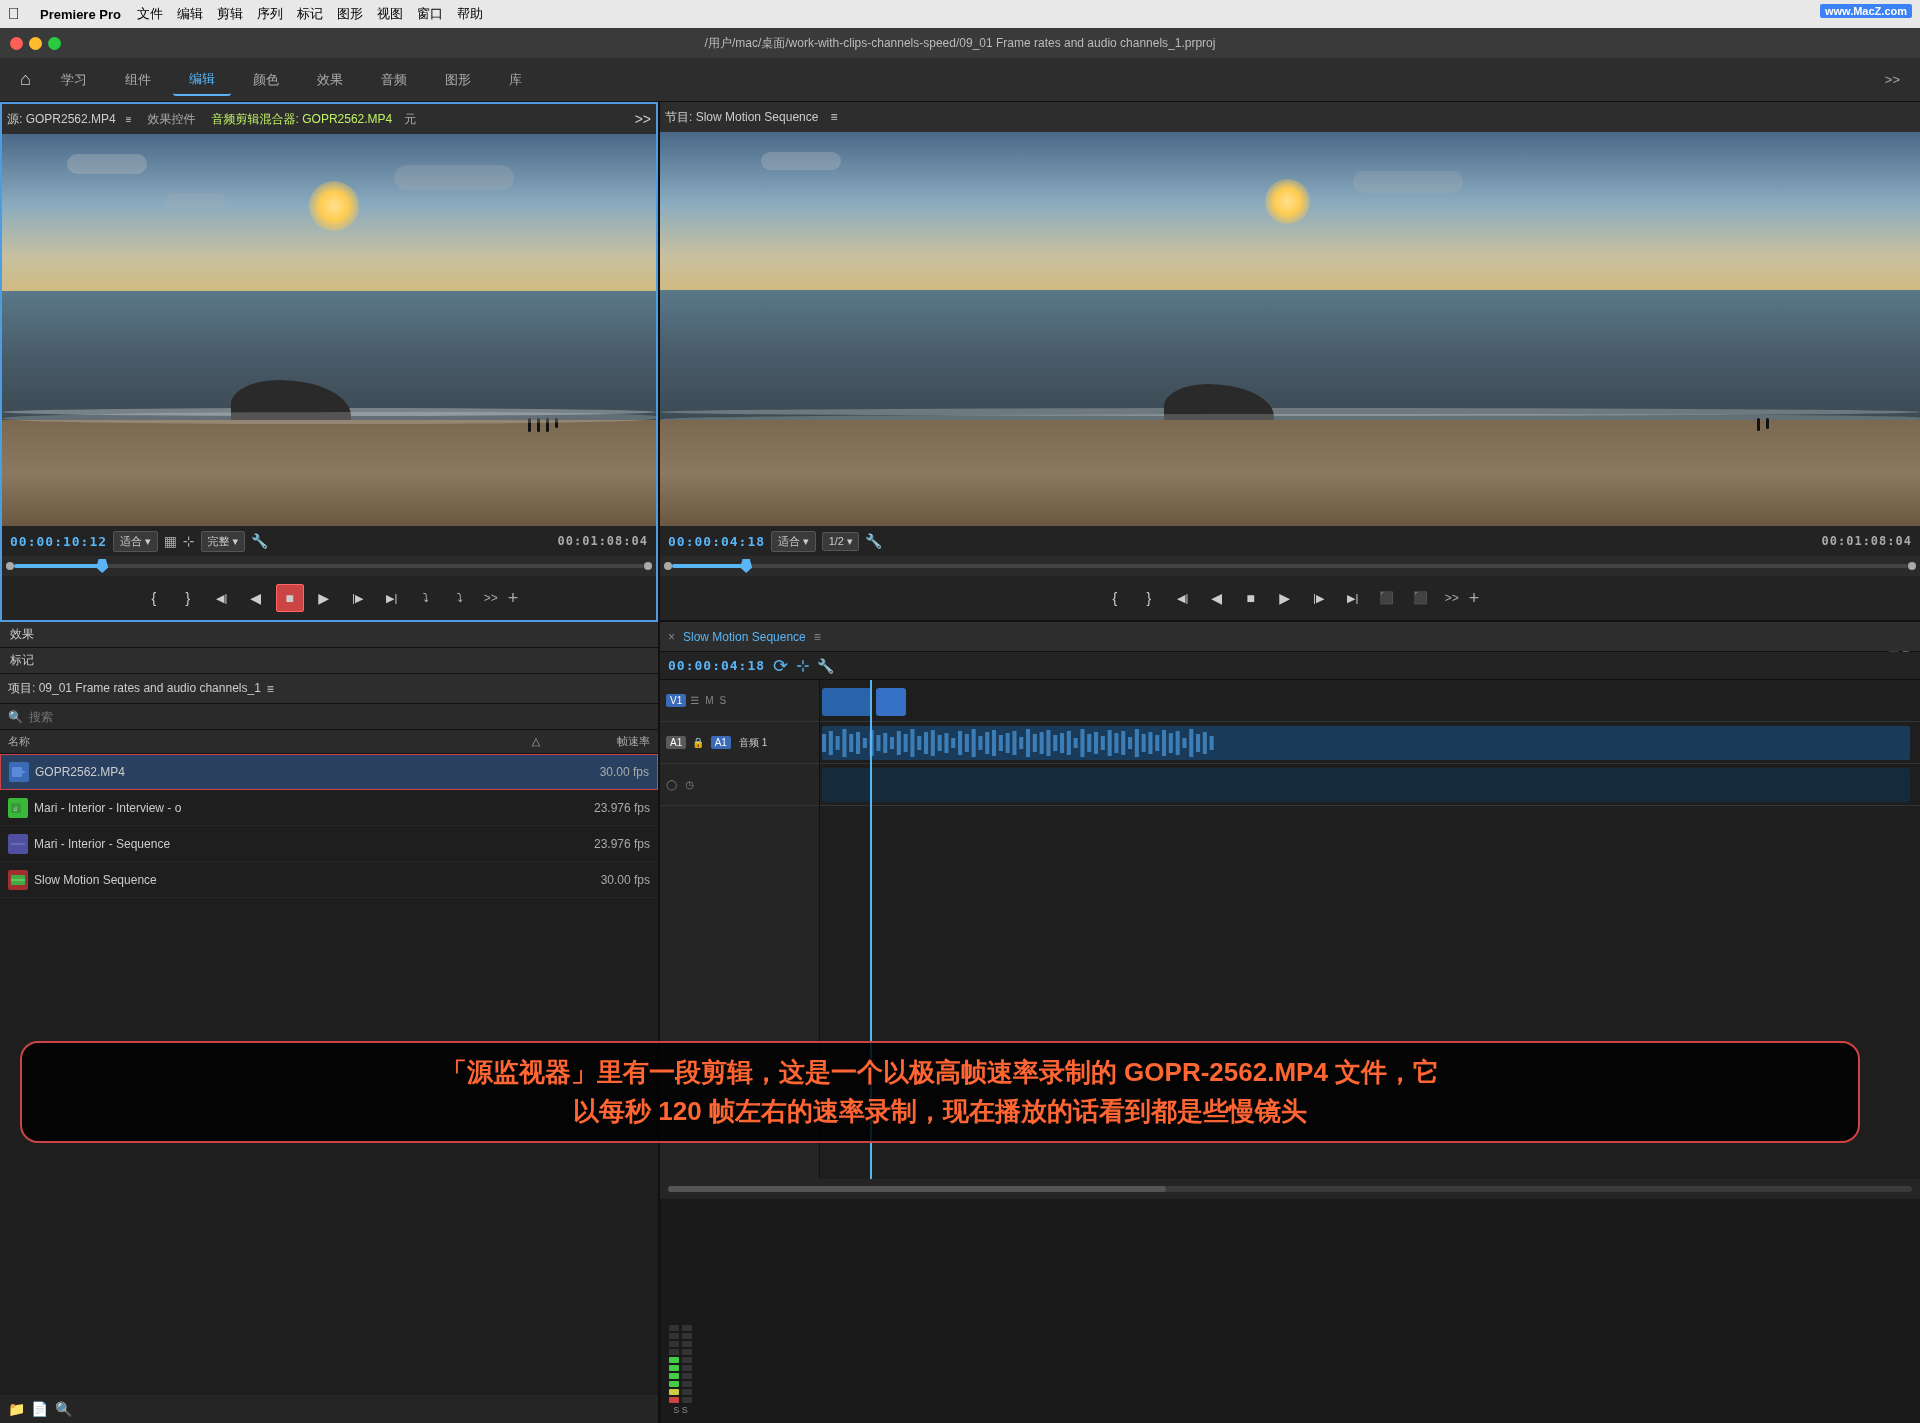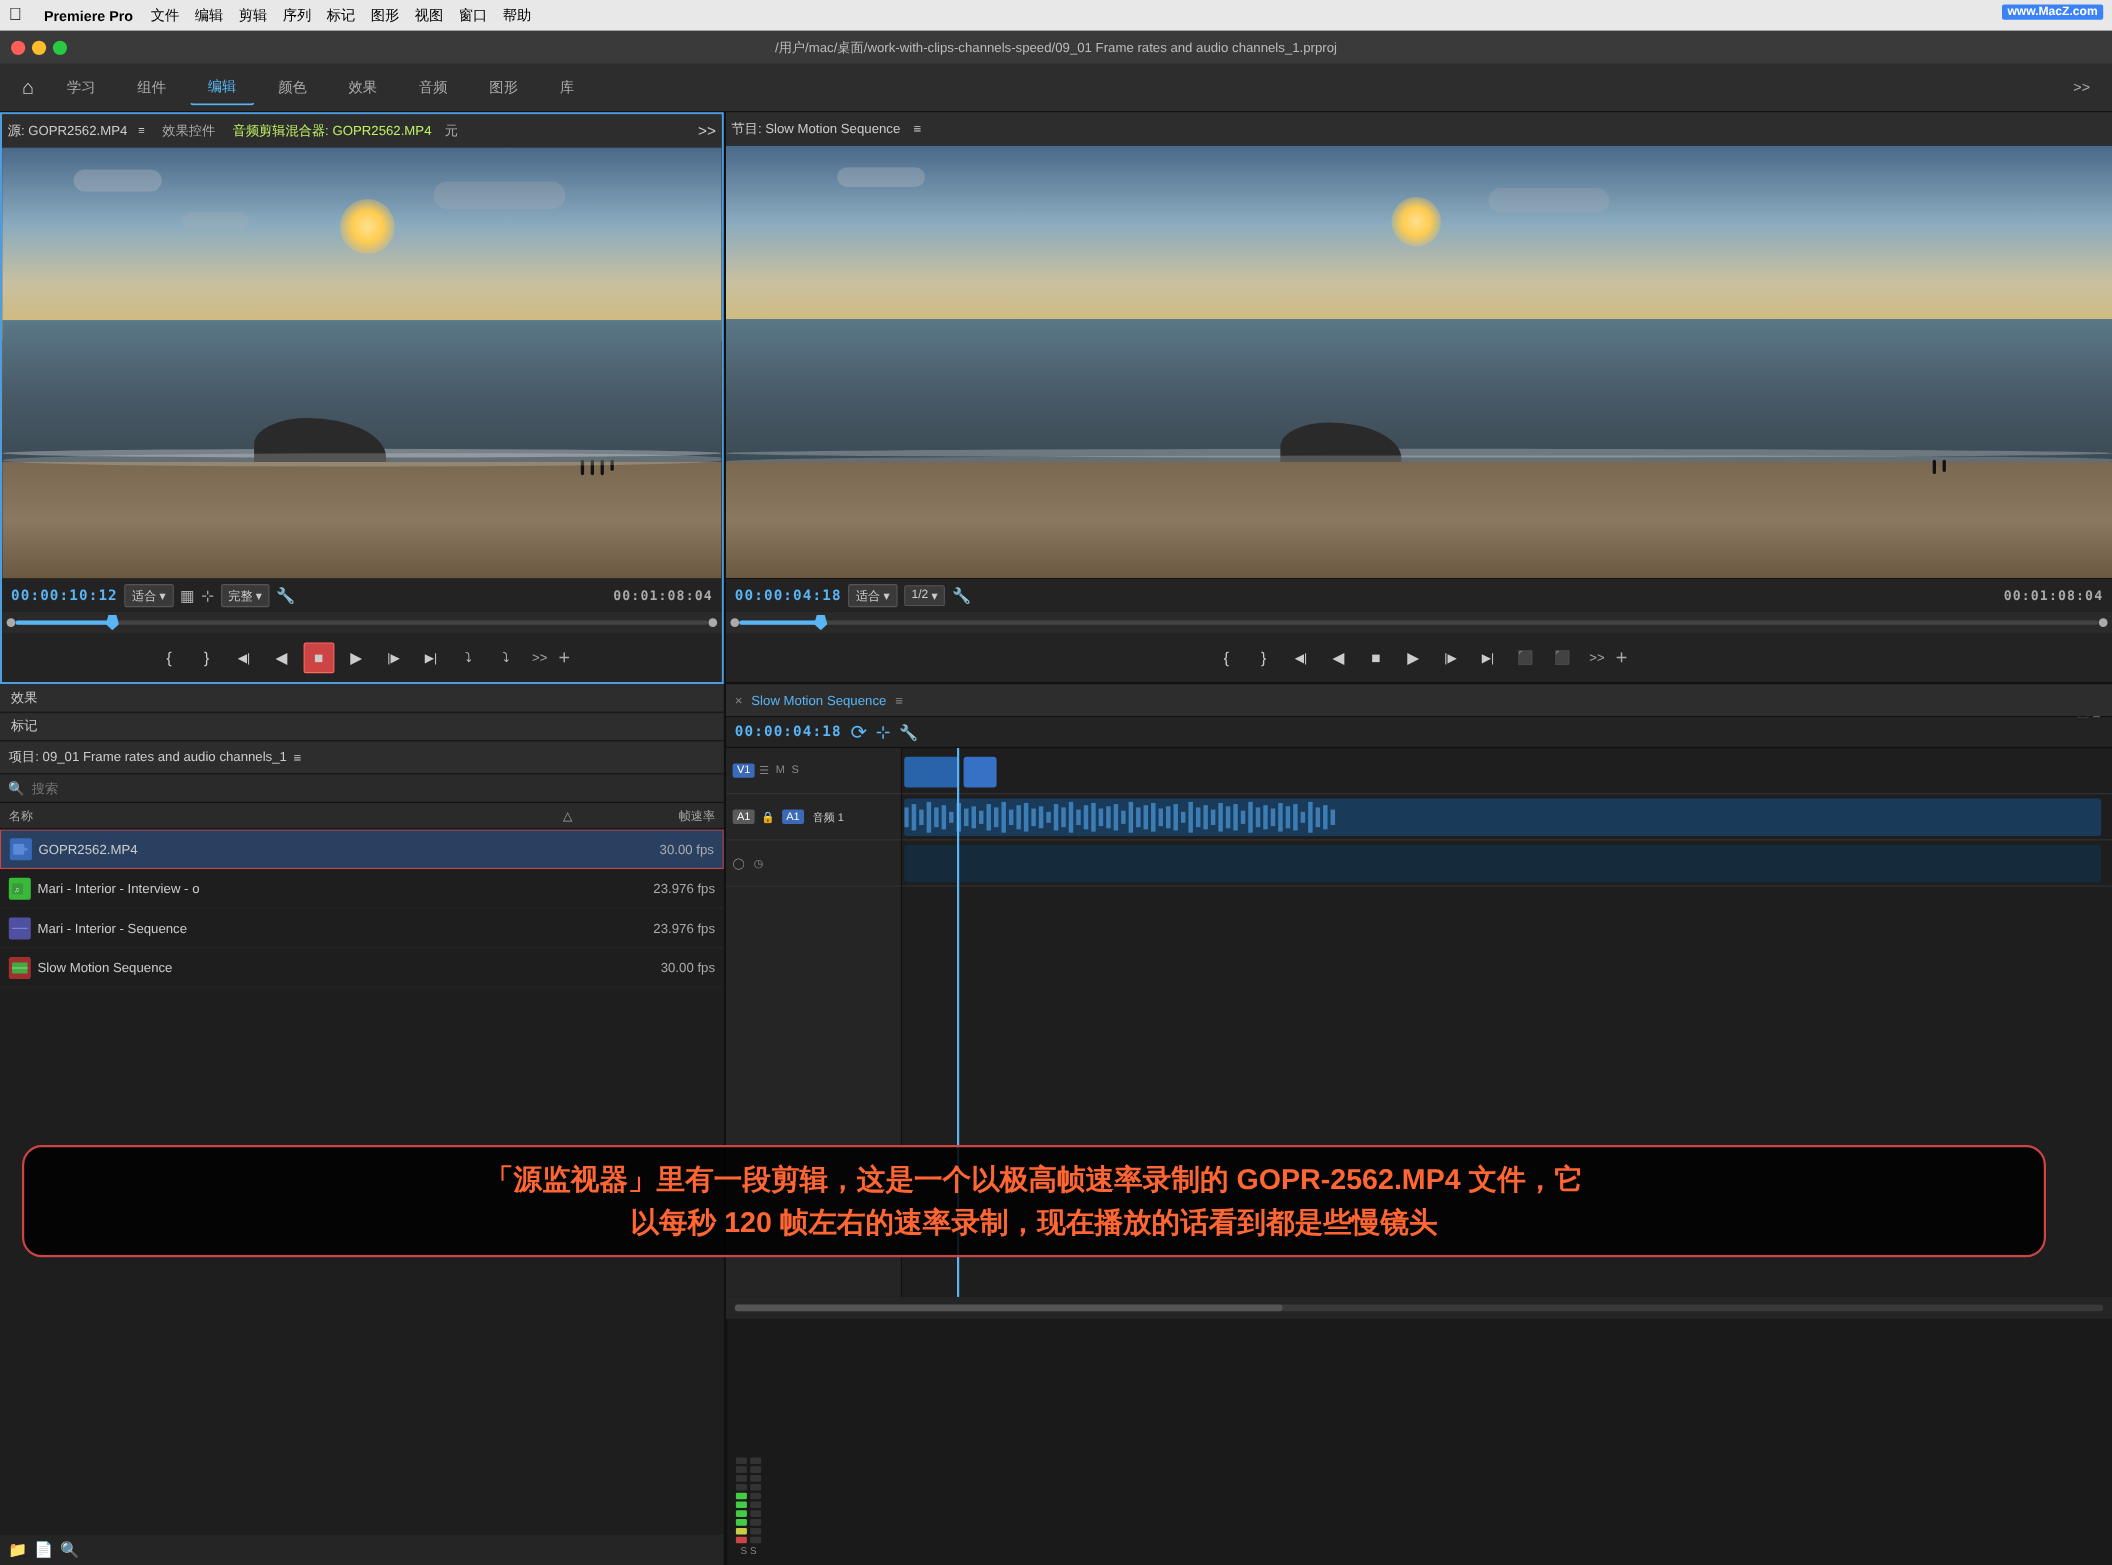--- a/index.html
+++ b/index.html
@@ -393,21 +393,20 @@
 
     .project-columns {
       height: 24px;
       background: #2a2a2a;
       display: flex;
       align-items: center;
       padding: 0 8px;
       font-size: 11px;
       color: #aaa;
       border-bottom: 1px solid #111;
-      gap: 20px;
     }
     .col-name { flex: 1; }
     .col-fps { width: 100px; text-align: right; }
 
     .project-list {
       flex: 1;
       overflow-y: auto;
       background: #1e1e1e;
     }
     .project-item {

